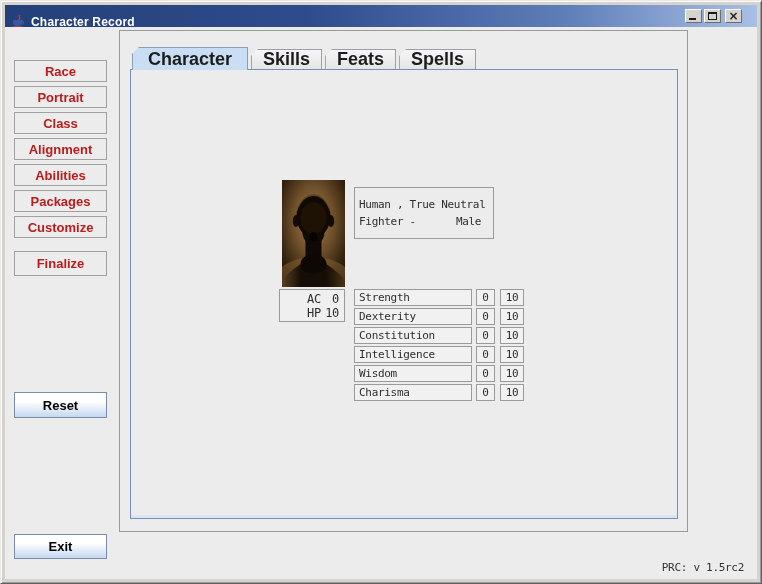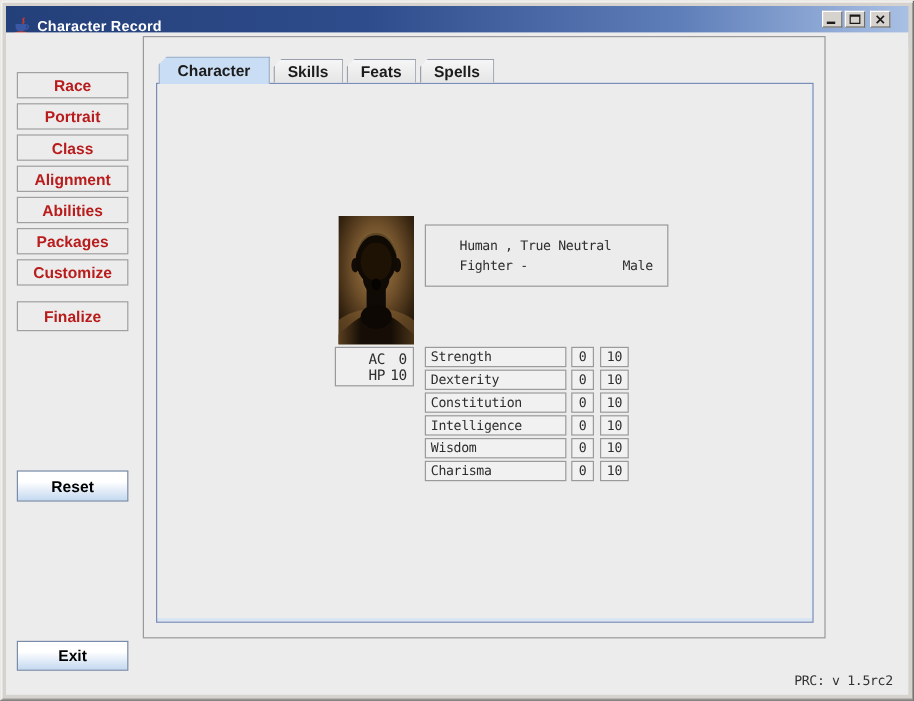--- a/index.html
+++ b/index.html
@@ -46,21 +46,21 @@
     background:linear-gradient(180deg,#ffffff 0%,#ffffff 35%,#dfeaf7 70%,#c4d9f0 100%);
   }
   .btn.disabled { color:#b91c1c; border:1px solid #a0a0a0; background:#ececec; cursor:default; }
   .btn .focus-ring { position:absolute; inset:2px; border:1px solid #9dbdea; pointer-events:none; }
 
   
   .main-panel { position:absolute; left:114px; top:3px; width:569px; height:502px; border:1px solid #9a9a9a; background:#ececec; }
   .tabs { position:absolute; left:12px; top:15px; height:24px; display:flex; align-items:flex-end; z-index:2; }
   .tab {
     height:20px; margin-bottom:1px; margin-right:3px; padding:0 11px;
-    font-size:13px; font-weight:bold; color:#1c1c1c; line-height:19px;
+    font-size:18px; font-weight:bold; color:#1c1c1c; line-height:19px;
     border:1px solid #98a0ac; border-bottom:none;
     background:linear-gradient(180deg,#f6f6f6,#e5e5e5);
     clip-path:polygon(0 100%, 0 7px, 7px 0, 100% 0, 100% 100%);
     cursor:pointer;
   }
   .tab.selected {
     height:23px; margin-bottom:0; padding:0 15px; line-height:22px;
     background:#c9def4; border-color:#8d9db8;
   }
   .tab-content {
@@ -69,21 +69,21 @@
     box-shadow: inset 0 -3px 0 #d9e5f3, inset -2px 0 0 #e3ecf7;
   }
 
   
   .mono { font-family:"DejaVu Sans Mono", monospace; letter-spacing:-0.3px; color:#2e2e2e; }
   .portrait { position:absolute; left:151px; top:110px; width:63px; height:107px; }
   .portrait svg { display:block; }
   .achp-box { position:absolute; left:148px; top:219px; width:66px; height:33px; border:1px solid #9a9a9a; background:#efefef; padding-top:2px; }
   .achp-line { position:relative; height:14px; padding-left:27px; font-size:12px; line-height:14px; }
   .achp-line .val { position:absolute; right:5px; top:0; text-align:right; }
-  .info-box { position:absolute; left:223px; top:117px; width:203px; height:52px; border:1px solid #9a9a9a; background:#ececec; padding:8px 12px 0 28px; }
+  .info-box { position:absolute; left:223px; top:117px; width:140px; height:52px; border:1px solid #9a9a9a; background:#ececec; padding:8px 12px 0 4px; }
   .info-line { font-size:11px; line-height:17px; white-space:pre; }
   .info-line2 { display:flex; justify-content:space-between;gap:40px; }
 
   .stat-row { position:absolute; left:223px; width:171px; height:17px; display:flex; }
   .stat-label {
     width:118px; height:17px; border:1px solid #9a9a9a; background:#f1f1f1;
     font-size:11px; line-height:15px; padding-left:4px; overflow:hidden;
   }
   .stat-box {
     height:17px; border:1px solid #9a9a9a; background:#f1f1f1;

